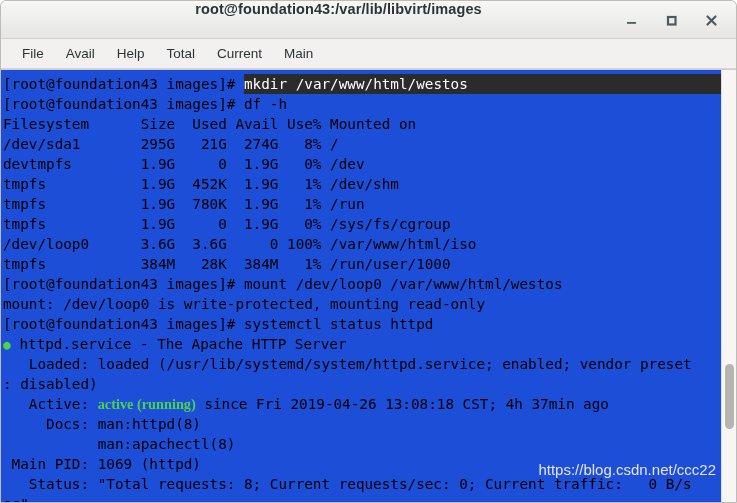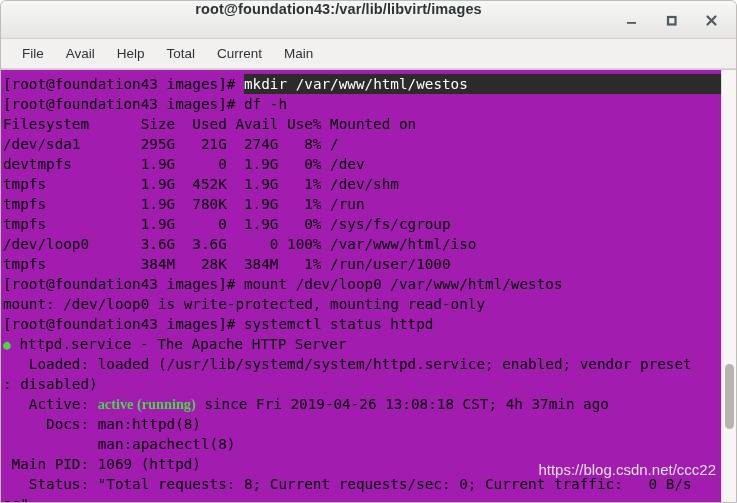--- a/index.html
+++ b/index.html
@@ -67,21 +67,21 @@
     position:relative;
     flex:1 1 auto;
     background:#ffffff;
     display:flex;
     border-top:1px solid #cfccc8;
     overflow:hidden;
   }
   #term {
     position:relative;
     flex:1 1 auto;
-    background:#a21caf;
+    background:#1d4ed8;
     color:#000000;
     font-family:"DejaVu Sans Mono","Liberation Mono",monospace;
     font-size:14.3px;
     line-height:20px;
     padding:4px 0 0 2px;
     overflow:hidden;
     white-space:pre;
   }
   .tline { height:20px; white-space:pre; }
   .sel {

